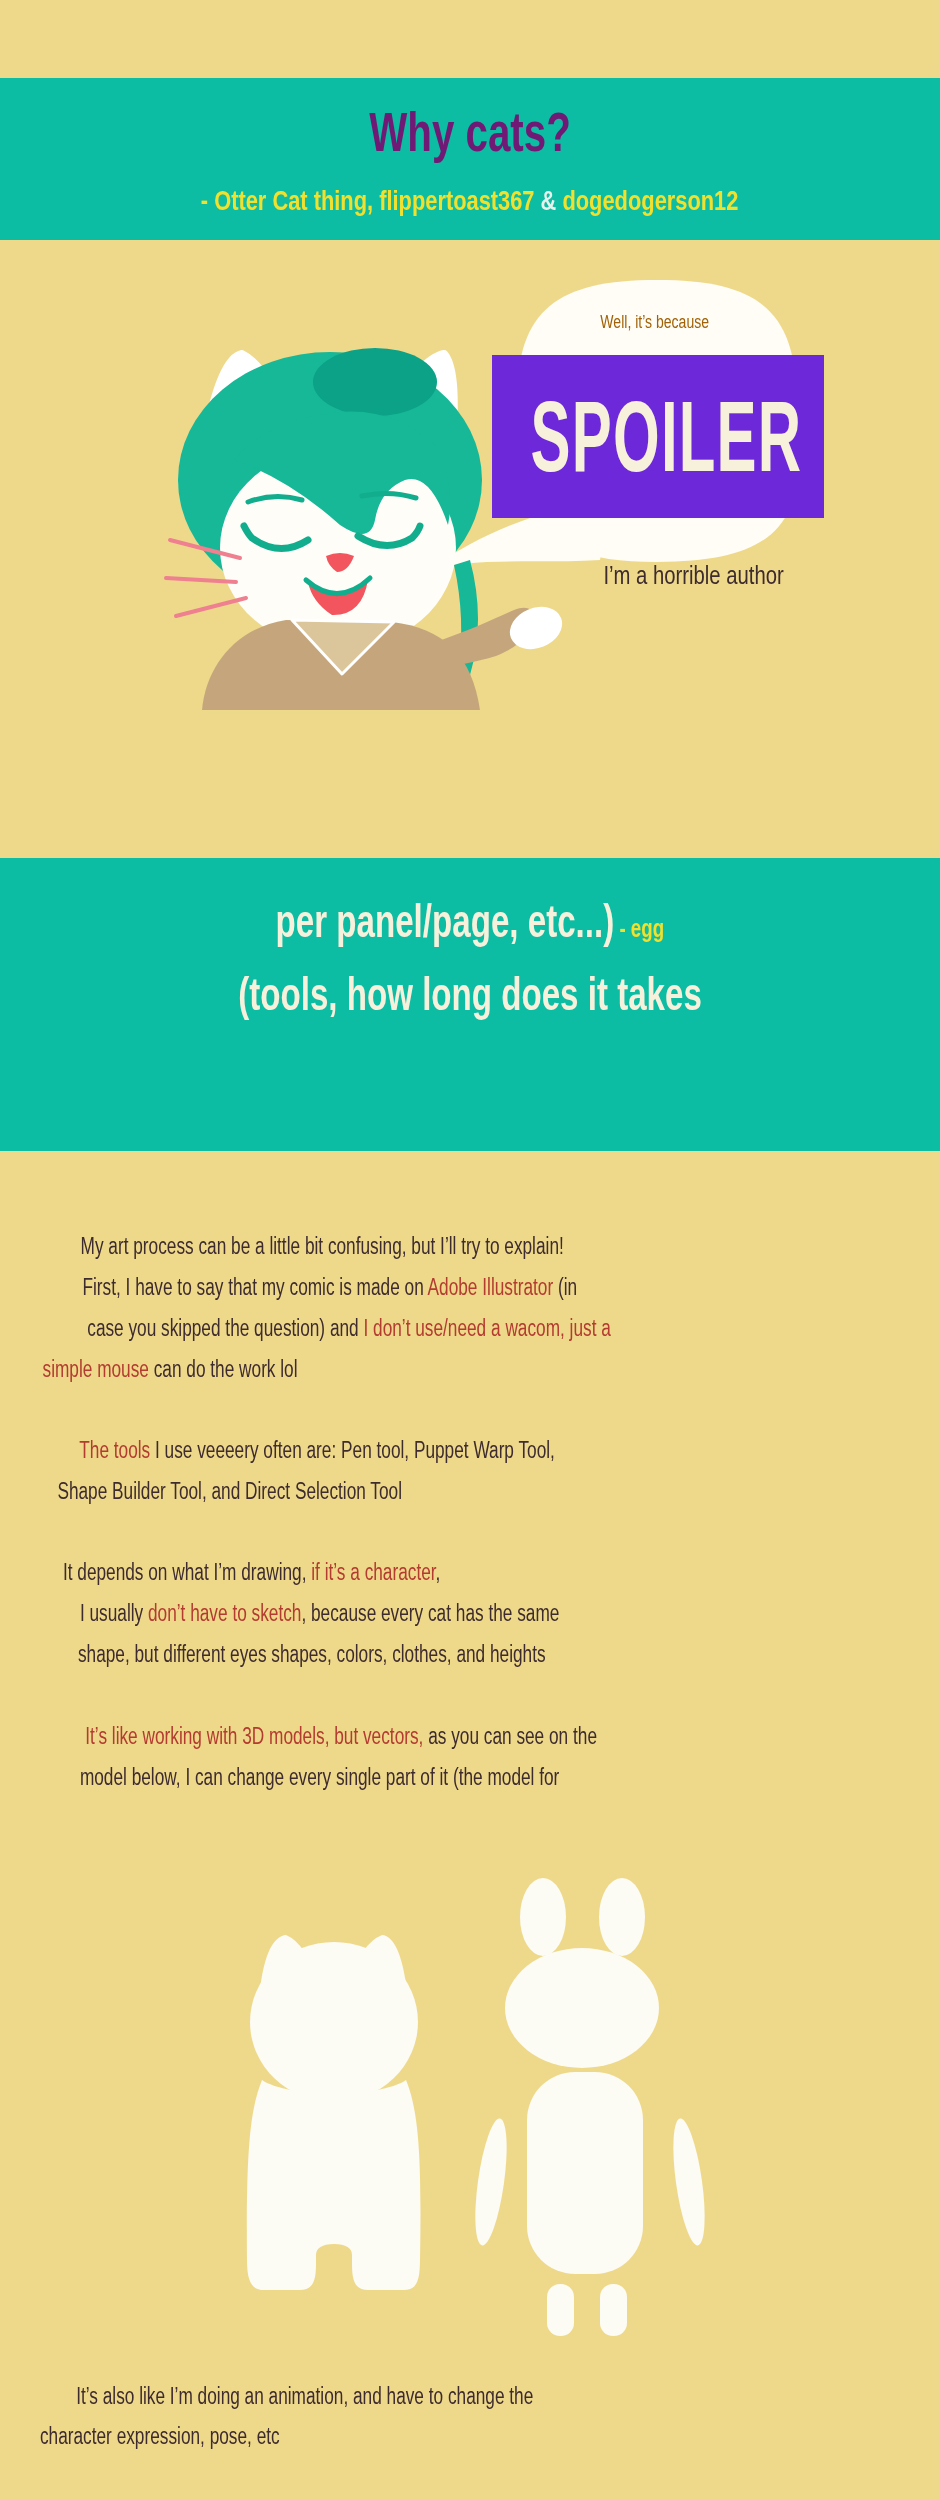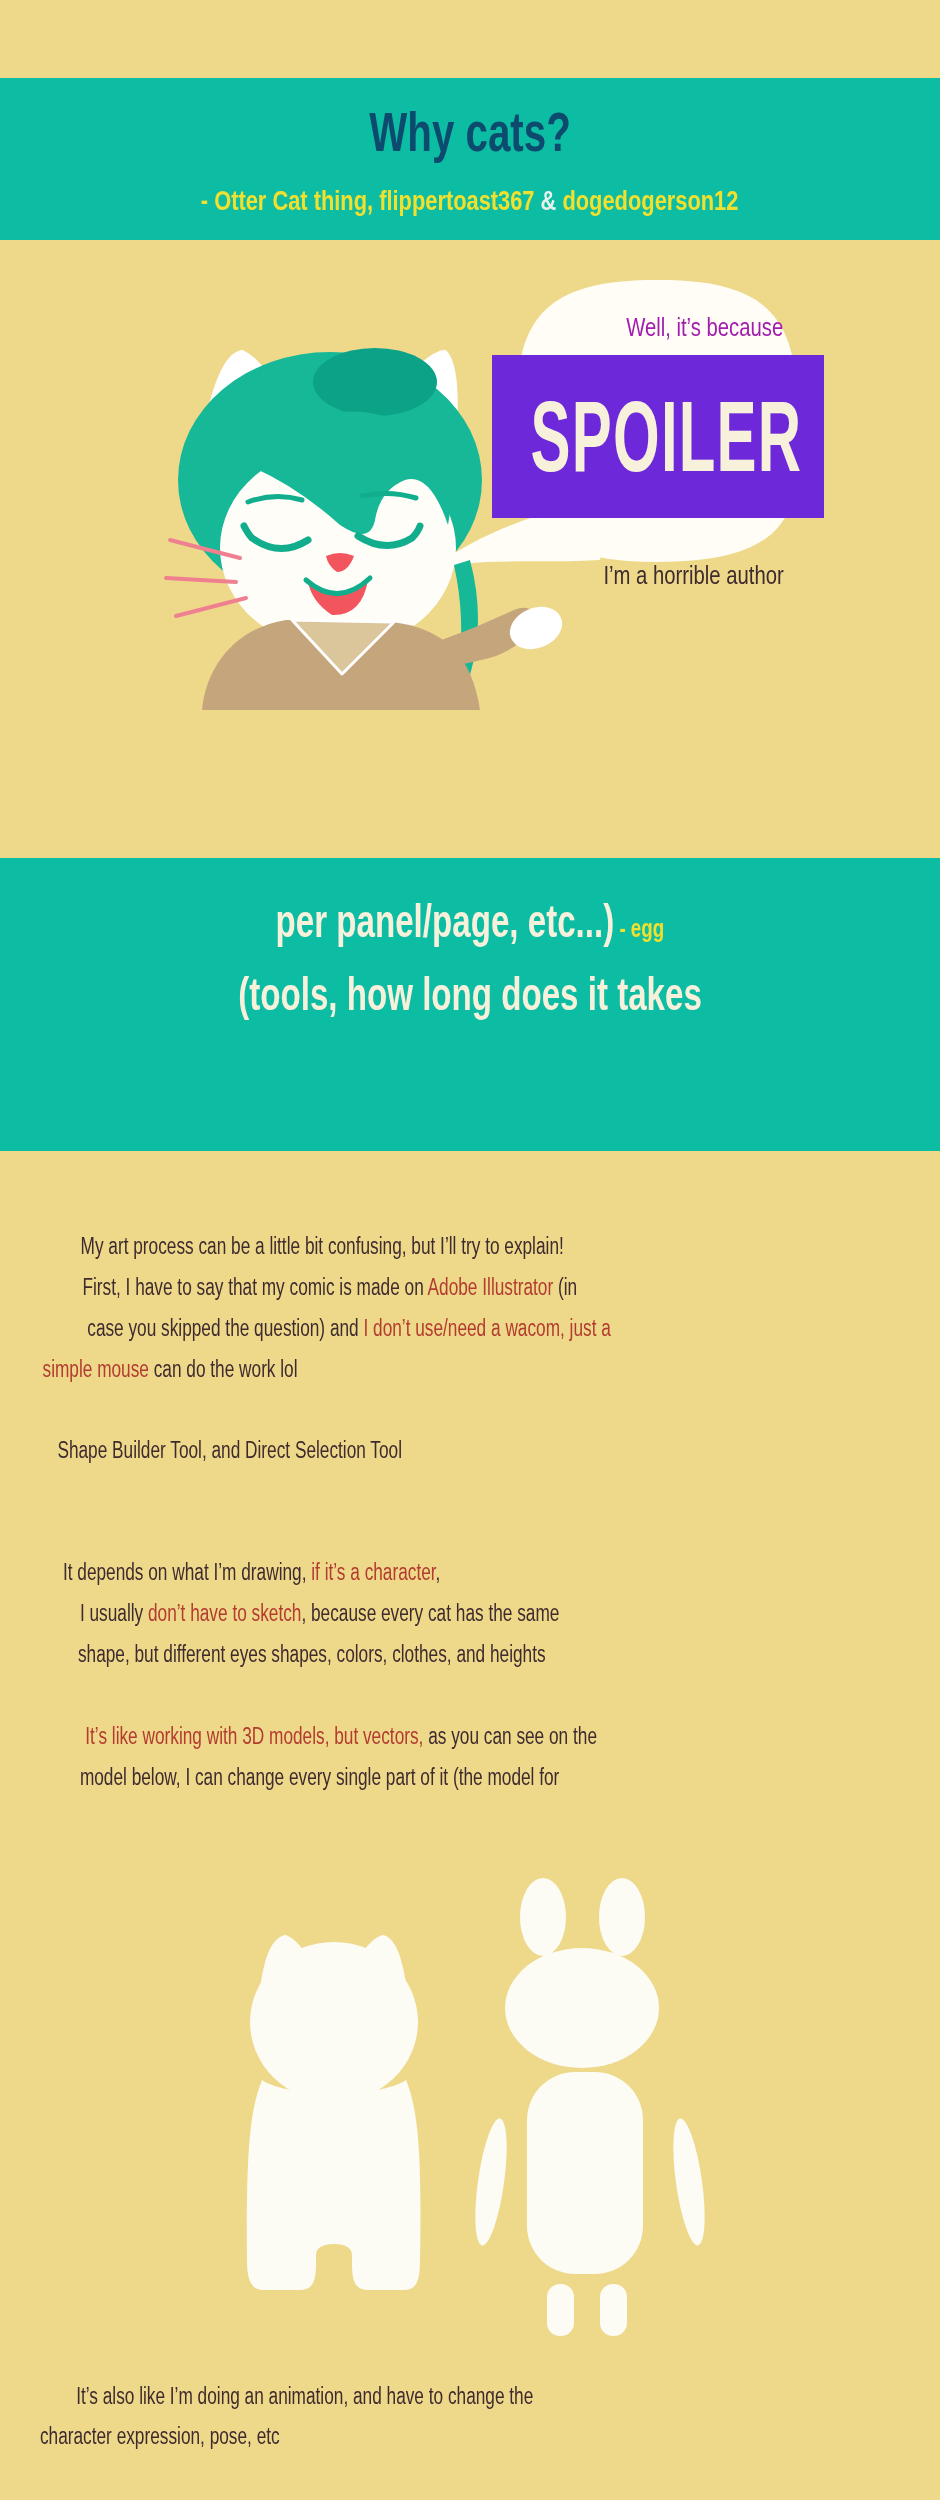--- a/index.html
+++ b/index.html
@@ -12,32 +12,32 @@
   .cx{display:inline-block;transform-origin:50% 50%;white-space:nowrap;}
   .cx60{transform:scaleX(0.60);}
   .cx72{transform:scaleX(0.72);}
   .cx75{transform:scaleX(0.75);}
   .cx78{transform:scaleX(0.78);}
 
   
   .banner{left:0;width:940px;background:#0CBCA3;}
   #banner1{top:78px;height:162px;}
   #banner2{top:858px;height:293px;}
-  .b-title{font-weight:bold;color:#0c4a6e;font-size:56px;line-height:60px;}
+  .b-title{font-weight:bold;color:#701a75;font-size:56px;line-height:60px;}
   .b-credit{font-weight:bold;color:#F1E12E;font-size:28px;line-height:34px;}
   .amp{color:#E8F2EC;}
   .b2-line{font-weight:bold;color:#F7F1DC;font-size:46px;line-height:66px;}
   .egg{font-size:26px;color:#F1E12E;}
 
   
   #bubble-svg{left:405px;top:268px;z-index:1;}
   #spoiler-box{left:492px;top:355px;width:316px;height:163px;background:#6d28d9;
     z-index:2;display:flex;align-items:center;justify-content:center;padding-left:16px;}
   .spoiler-text{font-weight:bold;color:#F7F1DC;font-size:100px;letter-spacing:2px;}
-  #bubble-intro{left:505px;top:312px;width:300px;z-index:3;color:#a21caf;font-size:26px;text-align:right;}
+  #bubble-intro{left:505px;top:312px;width:300px;z-index:3;color:#a16207;font-size:18px;}
   #bubble-outro{left:544px;top:560px;width:300px;z-index:3;color:#3E2B2E;font-size:26px;}
   #cat-svg{left:140px;top:330px;z-index:3;}
 
   
   .para{left:0;width:940px;text-align:left;color:#3E2B2E;}
   .bline{display:block;line-height:41px;font-size:23px;}
   .t-r{color:#B33B30;}
   .t-d{color:#3E2B2E;}
   #p1{top:1226px;} #p2{top:1430px;} #p3{top:1552px;} #p4{top:1716px;}
   #footer-text{top:2376px;}
@@ -121,20 +121,21 @@
   </div>
 
   <div id="p1" class="abs para">
     <div class="bline"><span class="cx cx75"><span class="t-d">My art process can be a little bit confusing, but I’ll try to explain!</span></span></div>
     <div class="bline"><span class="cx cx75"><span class="t-d">First, I have to say that my comic is made on </span><span class="t-r">Adobe Illustrator</span><span class="t-d"> (in</span></span></div>
     <div class="bline"><span class="cx cx75"><span class="t-d">case you skipped the question) and </span><span class="t-r">I don’t use/need a wacom, just a</span></span></div>
     <div class="bline"><span class="cx cx75"><span class="t-r">simple mouse</span><span class="t-d"> can do the work lol</span></span></div>
   </div>
 
   <div id="p2" class="abs para">
+    <div class="bline"><span class="cx cx75"><span class="t-r">The tools</span><span class="t-d"> I use veeeery often are: Pen tool, Puppet Warp Tool,</span></span></div>
     <div class="bline"><span class="cx cx75"><span class="t-d">Shape Builder Tool, and Direct Selection Tool</span></span></div>
   </div>
 
   <div id="p3" class="abs para">
     <div class="bline"><span class="cx cx75"><span class="t-d">It depends on what I’m drawing, </span><span class="t-r">if it’s a character</span><span class="t-d">,</span></span></div>
     <div class="bline"><span class="cx cx75"><span class="t-d">I usually </span><span class="t-r">don’t have to sketch</span><span class="t-d">, because every cat has the same</span></span></div>
     <div class="bline"><span class="cx cx75"><span class="t-d">shape, but different eyes shapes, colors, clothes, and heights</span></span></div>
   </div>
 
   <div id="p4" class="abs para">

